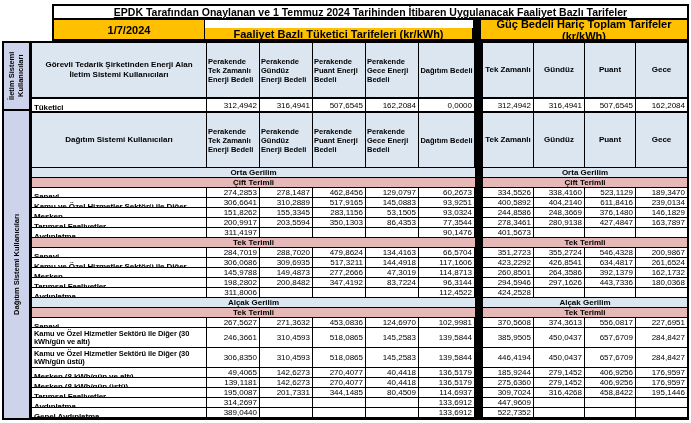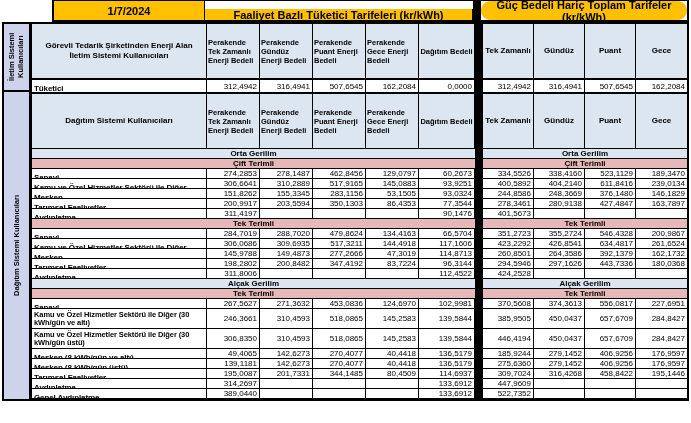--- a/index.html
+++ b/index.html
@@ -11,21 +11,21 @@
 
   .title-row{margin:4px 2px 0 52px; height:15px; border:2px solid #000; border-bottom:1px solid #000;
     display:flex; align-items:center; justify-content:center;
     font-size:10.5px; font-weight:bold; text-decoration:underline; white-space:nowrap; overflow:hidden;}
 
   .orange-row{margin:0 2px 0 52px; height:22px; display:flex; border:2px solid #000; border-top:1px solid #000;}
   .orange-row .ocell{background:var(--accent_orange); display:flex; align-items:center; justify-content:center;
     font-weight:bold; font-size:11px; text-align:center; border-right:1px solid #000; overflow:hidden;}
   .o-date{width:151px; font-size:9px;}
   .o-left{width:268px;margin-top:8px;}
-  .o-right{flex:1; border-right:none !important;border-radius:9px;}
+  .o-right{flex:1; border-right:none !important;}
   .divider{width:8px; background:#000; flex:none;}
 
   .main{margin-left:2px; width:687px; height:379px; display:flex;}
   .sidebar{width:28px; display:flex; flex-direction:column; flex:none;}
   .side-cell{background:var(--sidebar_lavender); border:2px solid #000; border-right-width:1px;
     display:flex; align-items:center; justify-content:center; overflow:hidden;}
   .side-top{height:70px; border-bottom-width:2px;}
   .side-bottom{flex:1; border-top:0;}
   .side-cell span{writing-mode:vertical-rl; transform:rotate(180deg); font-weight:bold; font-size:7.5px;
     text-align:center; line-height:1.25;}
@@ -59,20 +59,21 @@
   .row-trans{height:14px; border-bottom:2px solid #000;}
   .sec-left{width:443px; justify-content:center; font-weight:bold; font-size:8px; border-right:none;}
   .sec-right{flex:1; justify-content:center; font-weight:bold; font-size:8px; border-right:none;}
   .sec-blue .cell{background:var(--header_blue);}
   .sec-pink .cell{background:var(--subsection_pink);}
 </style>
 </head>
 <body>
 
 <div class="page">
+  <div class="title-row">EPDK Tarafından Onaylanan ve 1 Temmuz 2024 Tarihinden İtibaren Uygulanacak Faaliyet Bazlı Tarifeler</div>
 
   <div class="orange-row">
     <div class="ocell o-date">1/7/2024</div>
     <div class="ocell o-left">Faaliyet Bazlı Tüketici Tarifeleri (kr/kWh)</div>
     <div class="divider"></div>
     <div class="ocell o-right">Güç Bedeli Hariç Toplam Tarifeler (kr/kWh)</div>
   </div>
 
   <div class="main">
     <div class="sidebar">

